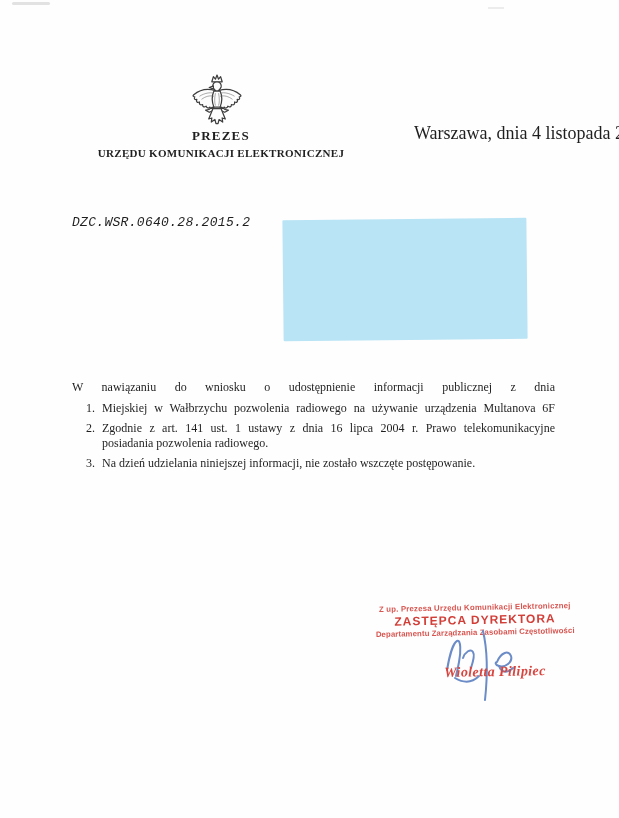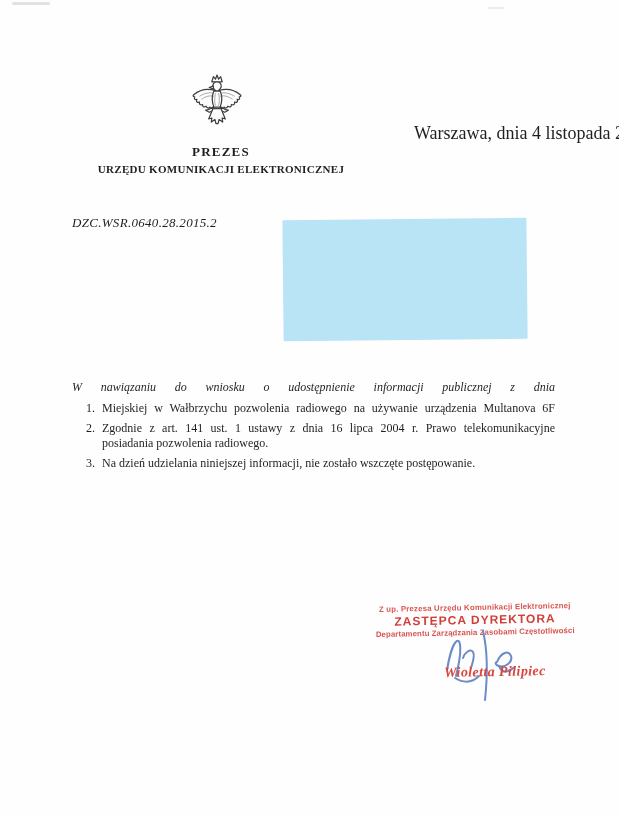--- a/index.html
+++ b/index.html
@@ -14,38 +14,38 @@
   }
   
   .smudge-tl { position: absolute; left: 12px; top: 2px; width: 38px; height: 3px; background: #e2e2e2; border-radius: 2px; }
   .smudge-tr { position: absolute; left: 488px; top: 7px; width: 16px; height: 2px; background: #ececec; }
 
   
   .emblem { position: absolute; left: 186px; top: 72px; width: 62px; height: 63px; }
   .emblem svg { width: 100%; height: 100%; }
 
   
-  .header-title { position: absolute; left: 38px; top: 144px; width: 366px; text-align: center; }
+  .header-title { position: absolute; left: 38px; top: 128px; width: 366px; text-align: center; }
   .title-1 { font-weight: bold; font-size: 13px; letter-spacing: 1.2px; }
   .title-2 { font-weight: bold; font-size: 11px; letter-spacing: 0.3px; margin-top: 3px; }
 
   .date-line { position: absolute; left: 414px; top: 123px; font-size: 18px; white-space: nowrap; }
-  .ref-number { position: absolute; left: 72px; top: 215px; font-size: 13px; font-style: italic; letter-spacing: 0.3px; }
+  .ref-number { position: absolute; left: 72px; top: 215px; font-size: 13px; font-style: italic; letter-spacing: 0.3px; font-family: Liberation Mono, monospace; }
 
   
   .redaction-box {
     position: absolute; left: 283px; top: 219px; width: 244px; height: 121px;
     background: #b9e4f5; transform: rotate(-0.6deg); border-radius: 1px;
   }
 
   
   .body-text { position: absolute; left: 72px; top: 380px; width: 483px; font-size: 12px; }
   .line { line-height: 14.6px; }
   .just { text-align: justify; text-align-last: justify; }
-  .intro { width: 483px; font-style: italic; }
+  .intro { width: 483px; }
   .list-item { position: relative; padding-left: 30px; margin-top: 6px; }
   .item-num { position: absolute; left: 14px; top: 0; line-height: 14.6px; }
 
   
   .stamp { position: absolute; left: 368px; top: 603px; width: 214px; text-align: center; transform: rotate(-1.2deg); font-family: "Liberation Sans", sans-serif; }
   .stamp-line1 { font-size: 7.8px; font-weight: bold; color: #d85550; letter-spacing: 0.2px; }
   .stamp-line2 { font-size: 12px; font-weight: bold; color: #d23e38; letter-spacing: 1px; margin-top: 1px; }
   .stamp-line3 { font-size: 7.8px; font-weight: bold; color: #d85550; letter-spacing: 0.1px; margin-top: 1px; }
   .signer-name {
     position: absolute; left: 429px; top: 664px; width: 132px;

